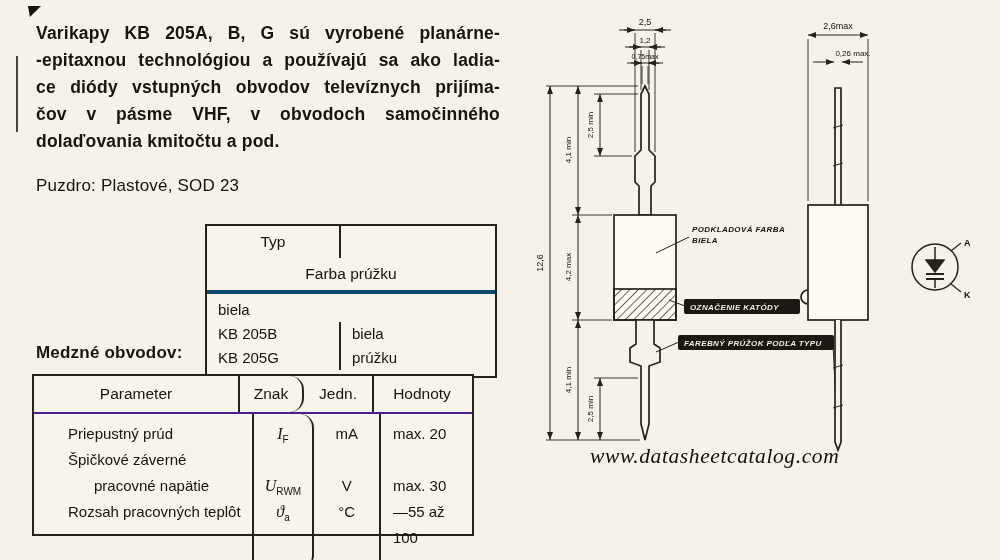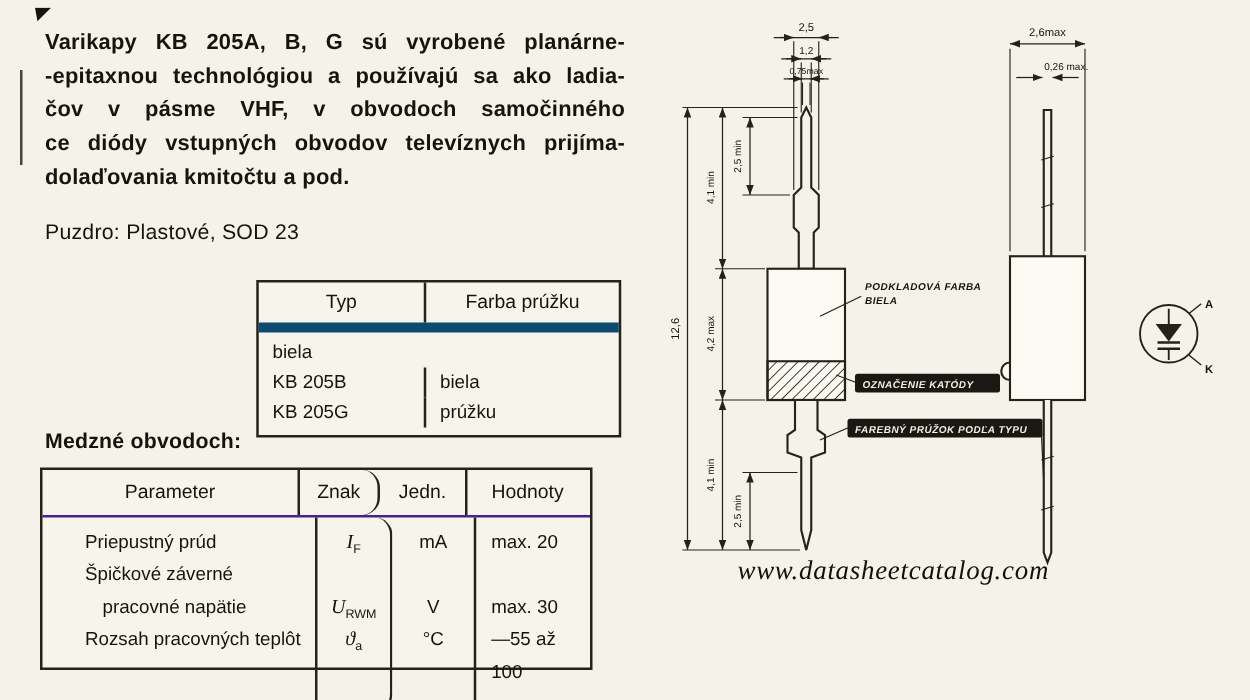--- a/index.html
+++ b/index.html
@@ -16,21 +16,21 @@
   .edge-line{position:absolute;left:16px;top:56px;width:2px;height:76px;background:#4a453c;}
 
   
   .intro{position:absolute;left:36px;top:20px;width:464px;font-size:17.5px;font-weight:700;line-height:27px;letter-spacing:.2px;}
   .intro .j{text-align:justify;text-align-last:justify;}
 
   .pkg{position:absolute;left:36px;top:176px;font-size:17px;letter-spacing:.2px;}
 
   
   .type-table{position:absolute;left:205px;top:224px;width:292px;border:2px solid #26221b;background:#f7f4ec;box-sizing:border-box;}
-  .tt-header{display:flex;border-bottom:8px solid #0c4a6e;}
+  .tt-header{display:flex;border-bottom:4px solid #0c4a6e;flex-direction:column;}
   .tt-h{height:32px;line-height:32px;text-align:center;font-size:15.5px;}
   .tt-c{height:24px;line-height:24px;font-size:15px;padding-left:11px;box-sizing:border-box;}
   .tcol1{width:134px;border-right:2px solid #26221b;box-sizing:border-box;}
   .tcol2{flex:1;}
   .tt-body{padding:4px 0 6px 0;}
   .tt-row{display:flex;}
 
   .limits-heading{position:absolute;left:36px;top:343px;font-size:17px;font-weight:700;letter-spacing:.2px;}
 
   
@@ -38,21 +38,21 @@
   .lim-header{display:flex;height:38px;border-bottom:2px solid #4c1d95;box-sizing:border-box;}
   .lh{line-height:36px;text-align:center;font-size:15.5px;box-sizing:border-box;}
   .lim-body{display:flex;height:155px;padding-left:24px;}
   .lc{box-sizing:border-box;padding-top:7px;}
   .w1{width:206px;border-right:2px solid #26221b;}
   .w2{width:64px;border-right:2px solid #26221b;border-radius:14px;}
   .w3{width:70px;border-right:2px solid #26221b;}
   .w4{width:96px;}
   .ll{height:26px;line-height:26px;font-size:15px;}
   .pcol .ll{padding-left:10px;}
-  .pcol .ind{padding-left:24px;}
+  .pcol .ind{padding-left:24px;margin-left:12px;}
   .zcol .ll,.ucol .ll{text-align:center;}
   .vcol .ll{padding-left:12px;}
   .sym{font-family:"Liberation Serif",serif;font-style:italic;font-size:16px;}
   .sym sub{font-size:10px;font-style:normal;font-family:"Liberation Sans",sans-serif;}
 
   
   .drawing{position:absolute;left:520px;top:0;}
   svg text{fill:#17140f;font-family:"Liberation Sans",sans-serif;}
   .dimtxt{font-size:9px;text-anchor:middle;}
   .dimtxt.sm{font-size:8px;}
@@ -67,22 +67,22 @@
 <body>
 
 <div class="page">
 
   <div class="corner-blob"></div>
   <div class="edge-line"></div>
 
   <div class="intro">
     <div class="j">Varikapy KB 205A, B, G sú vyrobené planárne-</div>
     <div class="j">-epitaxnou technológiou a používajú sa ako ladia-</div>
+    <div class="j">ce diódy vstupných obvodov televíznych prijíma-</div>
     <div class="j">čov v pásme VHF, v obvodoch samočinného</div>
-    <div class="j">ce diódy vstupných obvodov televíznych prijíma-</div>
     <div>dolaďovania kmitočtu a pod.</div>
   </div>
 
   <div class="pkg">Puzdro: Plastové, SOD 23</div>
 
   <div class="type-table">
     <div class="tt-header">
       <div class="tt-h tcol1">Typ</div>
       <div class="tt-h tcol2">Farba prúžku</div>
     </div>
@@ -94,21 +94,21 @@
         <div class="tt-c tcol1">KB 205B</div>
         <div class="tt-c tcol2">biela</div>
       </div>
       <div class="tt-row">
         <div class="tt-c tcol1">KB 205G</div>
         <div class="tt-c tcol2">prúžku</div>
       </div>
     </div>
   </div>
 
-  <div class="limits-heading">Medzné obvodoch:</div>
+  <div class="limits-heading">Medzné obvodov:</div>
 
   <div class="lim-table">
     <div class="lim-header">
       <div class="lh w1">Parameter</div>
       <div class="lh w2">Znak</div>
       <div class="lh w3">Jedn.</div>
       <div class="lh w4">Hodnoty</div>
     </div>
     <div class="lim-body">
       <div class="lc w1 pcol">

